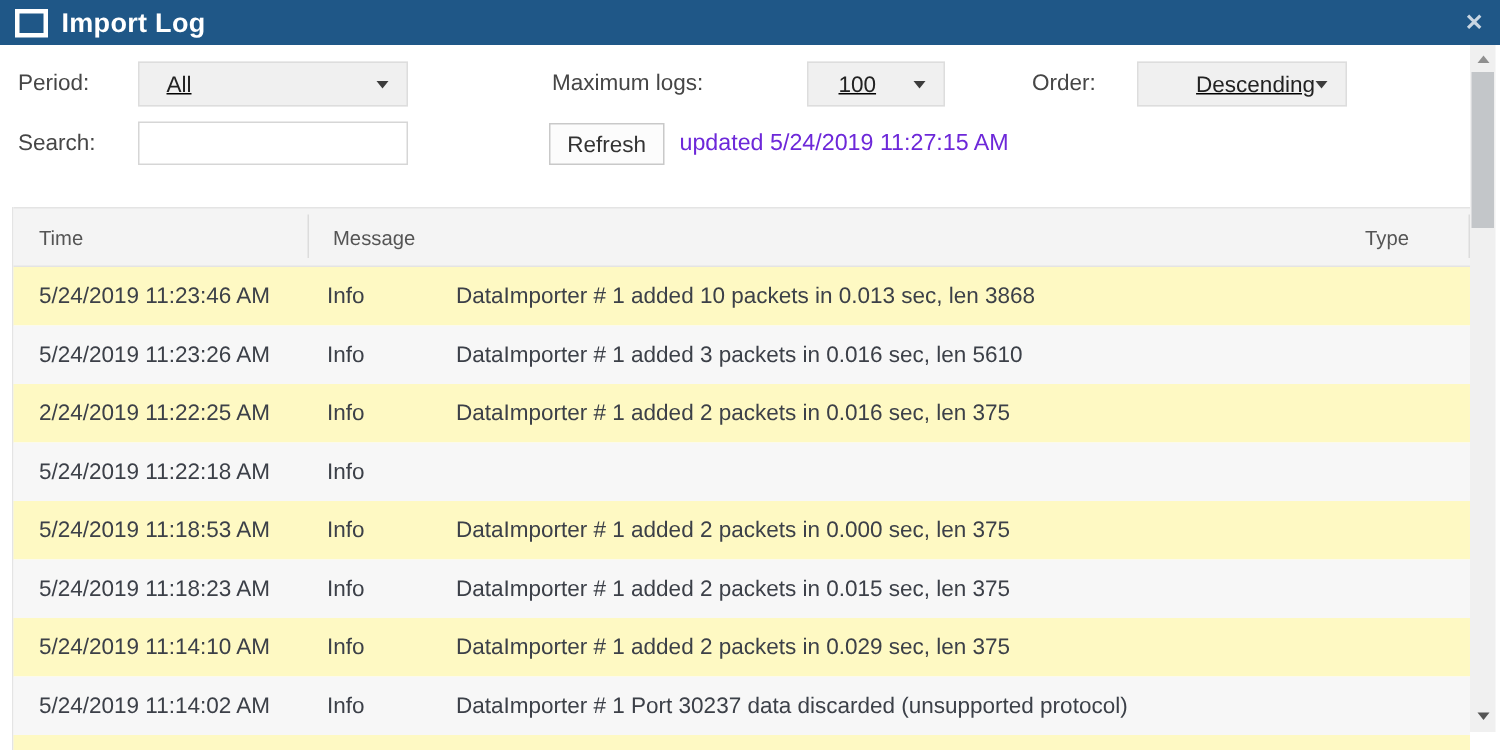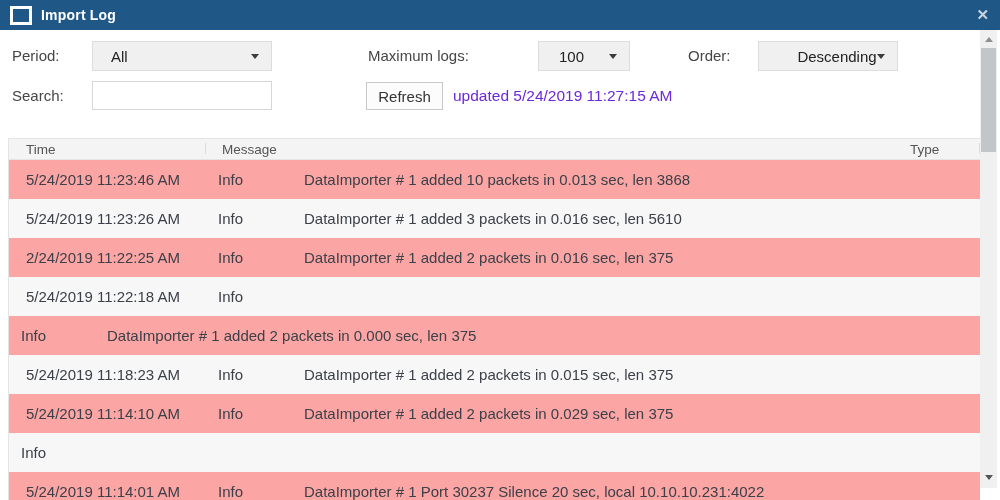--- a/index.html
+++ b/index.html
@@ -14,35 +14,35 @@
   
   .titlebar {
     position: absolute; left: 0; top: 0; width: 1000px; height: 30px;
     background: #1f5787; display: flex; align-items: center;
   }
   .win-icon {
     width: 16px; height: 13px; margin-left: 10px;
     border: 3px solid #ffffff; background: transparent;
   }
   .titlebar-title {
-    color: #ffffff; font-size: 14px; font-weight: bold;
+    color: #ffffff; font-size: 18px; font-weight: bold;
     margin-left: 9px; letter-spacing: .2px;
   }
   .close-btn {
     position: absolute; right: 11px; top: 0; height: 30px;
     display: flex; align-items: center;
     color: #c9d6e2; font-size: 15px; font-weight: bold; cursor: pointer;
   }
 
   
   .ctl-label { position: absolute; font-size: 15px; color: #464646; line-height: 30px; }
   .dropdown {
     position: absolute; height: 30px; box-sizing: border-box;
     background: #f0f0f0; border: 1px solid #ddddDD;
-    display: flex; align-items: center; cursor: pointer;
+    display: flex; align-items: center; cursor: pointer; text-decoration: underline;
   }
   .dropdown .dd-value { font-size: 15px; color: #222; padding-left: 18px; }
   .dd-arrow {
     position: absolute; right: 12px; top: 50%; margin-top: -2px;
     width: 0; height: 0;
     border-left: 4.5px solid transparent; border-right: 4.5px solid transparent;
     border-top: 5.5px solid #3c3c3c;
   }
   .search-input {
     position: absolute; left: 92px; top: 81px; width: 180px; height: 29px;
@@ -60,37 +60,37 @@
     position: absolute; left: 453px; top: 82px; line-height: 28px;
     font-size: 15.5px; color: #6d28d9;
   }
 
   
   .log-table {
     position: absolute; left: 8px; top: 138px; width: 972px;
     border-left: 1px solid #e4e4e4; box-sizing: border-box;
   }
   .tbl-header {
-    display: flex; height: 22px; align-items: center;
+    display: flex; height: 40px; align-items: center;
     background: #f4f4f4;
     border-top: 1px solid #e4e4e4; border-bottom: 1px solid #e4e4e4;
     box-sizing: border-box;
   }
   .th { position: relative; font-size: 13.5px; color: #555; height: 100%;
         display: flex; align-items: center; box-sizing: border-box; }
   .th.col-time { width: 197px; padding-left: 17px; }
   .th.col-type { width: 82px;  padding-left: 12px; }
   .th.col-msg  { flex: 1;      padding-left: 16px; }
   .th.col-time::after, .th.col-type::after {
     content: ""; position: absolute; right: 0; top: 4px; bottom: 5px;
     width: 1px; background: #dcdcdc;
   }
   .tbl-row {
     display: flex; height: 39px; align-items: center;
-    font-size: 15px; color: #3c4048; background: #fca5a5;
+    font-size: 15px; color: #3c4048; background: #fef9c3;
   }
   .tbl-row:nth-child(even) { background: #f7f7f7; }
   .td { box-sizing: border-box; white-space: nowrap; overflow: hidden; }
   .td.col-time { width: 197px; padding-left: 17px; }
   .td.col-type { width: 82px;  padding-left: 12px; }
   .td.col-msg  { flex: 1;      padding-left: 16px; }
 
   
   .scrollbar {
     position: absolute; left: 980px; top: 30px; width: 17px; height: 458px;
@@ -170,38 +170,41 @@
         <div class="td col-type">Info</div>
         <div class="td col-msg">DataImporter # 1 added 2 packets in 0.016 sec, len 375</div>
       </div>
 
       <div class="tbl-row">
         <div class="td col-time">5/24/2019 11:22:18 AM</div>
         <div class="td col-type">Info</div>
       </div>
 
       <div class="tbl-row">
+        <div class="td col-time">5/24/2019 11:18:53 AM</div>
         <div class="td col-type">Info</div>
         <div class="td col-msg">DataImporter # 1 added 2 packets in 0.000 sec, len 375</div>
       </div>
 
       <div class="tbl-row">
         <div class="td col-time">5/24/2019 11:18:23 AM</div>
         <div class="td col-type">Info</div>
         <div class="td col-msg">DataImporter # 1 added 2 packets in 0.015 sec, len 375</div>
       </div>
 
       <div class="tbl-row">
         <div class="td col-time">5/24/2019 11:14:10 AM</div>
         <div class="td col-type">Info</div>
         <div class="td col-msg">DataImporter # 1 added 2 packets in 0.029 sec, len 375</div>
       </div>
 
       <div class="tbl-row">
-        <div class="td col-type">Info</div>
+        <div class="td col-time">5/24/2019 11:14:02 AM</div>
+        <div class="td col-type">Info</div>
+        <div class="td col-msg">DataImporter # 1 Port 30237 data discarded (unsupported protocol)</div>
       </div>
 
       <div class="tbl-row">
         <div class="td col-time">5/24/2019 11:14:01 AM</div>
         <div class="td col-type">Info</div>
         <div class="td col-msg">DataImporter # 1 Port 30237 Silence 20 sec, local 10.10.10.231:4022</div>
       </div>
     </div>
 </div>
 

